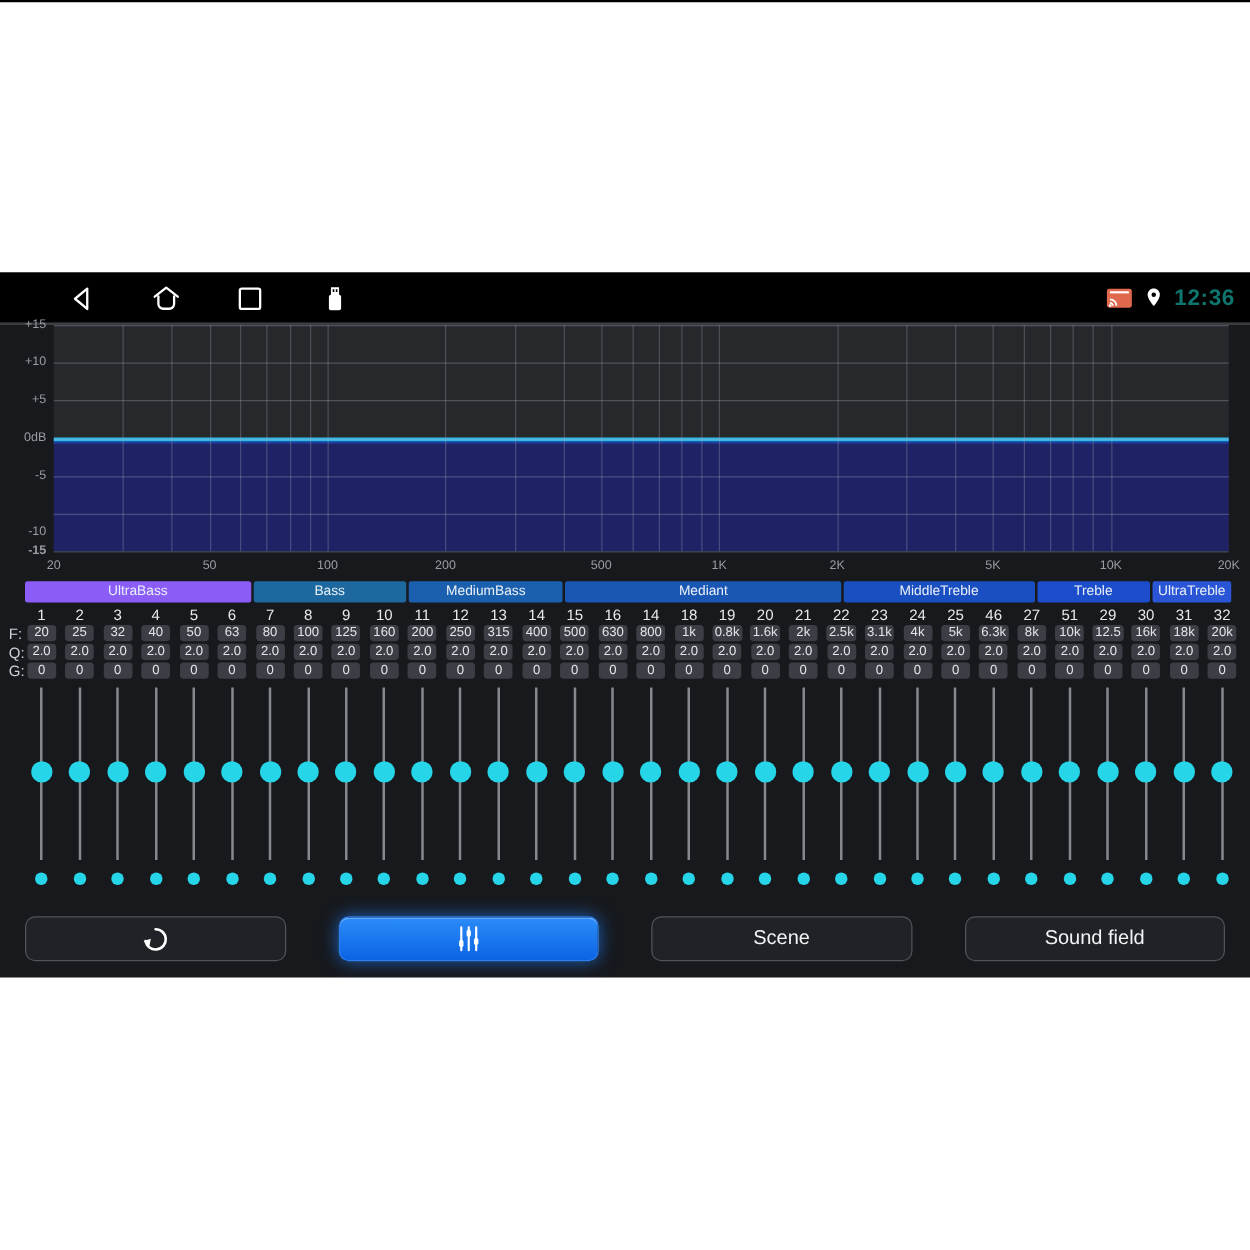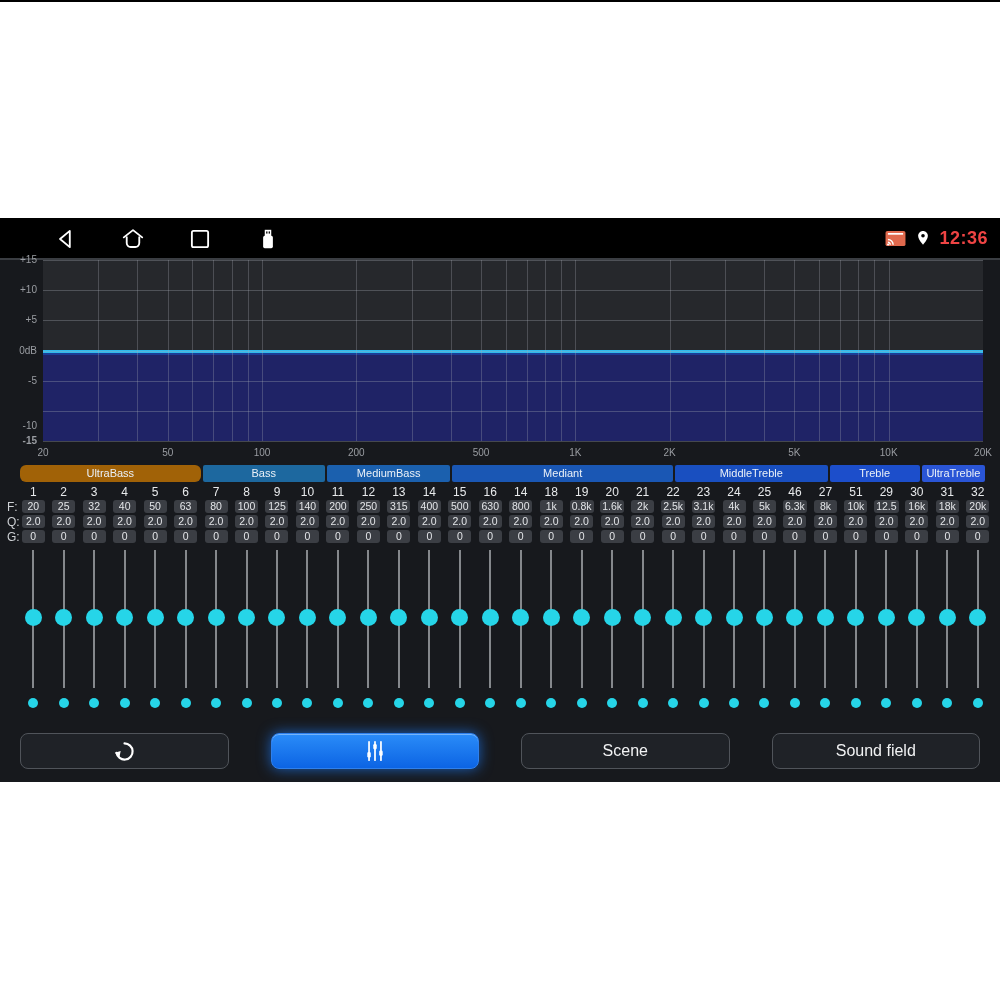--- a/index.html
+++ b/index.html
@@ -6,21 +6,21 @@
   html,body { width:1000px; height:1000px; background:#fff; overflow:hidden;
     font-family:"Liberation Sans","DejaVu Sans",sans-serif; }
   .top-edge { height:2px; background:#000; }
   .letterbox-top { height:216px; background:#fff; }
   .device { width:1000px; height:564px; background:#17191d; position:relative; }
 
   
   .statusbar { height:40px; background:#000; position:relative; }
   .nav-ico { position:absolute; top:8px; width:26px; height:26px; cursor:pointer; }
   .sb-right { position:absolute; right:12px; top:0; height:40px; display:flex; align-items:center; gap:7px; }
-  .sb-time { color:#ef4444; font-size:18px; font-weight:bold; letter-spacing:.5px; }
+  .sb-time { color:#0f766e; font-size:18px; font-weight:bold; letter-spacing:.5px; }
 
   
   .content { position:relative; height:397px; }
   .top-strip { position:absolute; left:0; top:0; right:0; height:2px; background:#3a3d42; }
 
   
   .graph { position:absolute; left:0; top:0; right:0; height:202px; }
   .plot { position:absolute; left:43px; top:2px; width:940px; height:181px;
     background:#26282c; }
   .plot-fill { position:absolute; left:0; right:0; top:50%; bottom:0; background:#1f2366; }
@@ -163,21 +163,21 @@
           <div class="xlab" style="left: 481.021px;">500</div>
           <div class="xlab" style="left: 575.344px;">1K</div>
           <div class="xlab" style="left: 669.667px;">2K</div>
           <div class="xlab" style="left: 794.355px;">5K</div>
           <div class="xlab" style="left: 888.677px;">10K</div>
           <div class="xlab" style="left: 983px;">20K</div>
         </div>
     </div>
 
     <div class="bands" id="bands">
-        <div class="band" style="background: #a16207; flex-grow: 180; flex-basis: 0px; border-radius: 6px;">UltraBass</div>
+        <div class="band" style="background: #8b5cf6; flex-grow: 180; flex-basis: 0px;">UltraBass</div>
         <div class="band" style="background: rgb(29, 104, 159); flex-grow: 122; flex-basis: 0px;">Bass</div>
         <div class="band" style="background: rgb(27, 96, 174); flex-grow: 123; flex-basis: 0px;">MediumBass</div>
         <div class="band" style="background: rgb(26, 87, 180); flex-grow: 220; flex-basis: 0px;">Mediant</div>
         <div class="band" style="background: rgb(25, 79, 192); flex-grow: 152; flex-basis: 0px;">MiddleTreble</div>
         <div class="band" style="background: rgb(28, 78, 203); flex-grow: 90; flex-basis: 0px;">Treble</div>
         <div class="band" style="background: rgb(42, 85, 214); flex-grow: 63; flex-basis: 0px;">UltraTreble</div>
       </div>
 
     <div class="grid32 row-nums" id="rowNums">
         <div class="num">1</div>
@@ -219,21 +219,21 @@
     <div class="grid32 row-f" id="rowF">
         <div class="chip">20</div>
         <div class="chip">25</div>
         <div class="chip">32</div>
         <div class="chip">40</div>
         <div class="chip">50</div>
         <div class="chip">63</div>
         <div class="chip">80</div>
         <div class="chip">100</div>
         <div class="chip">125</div>
-        <div class="chip">140</div>
+        <div class="chip">160</div>
         <div class="chip">200</div>
         <div class="chip">250</div>
         <div class="chip">315</div>
         <div class="chip">400</div>
         <div class="chip">500</div>
         <div class="chip">630</div>
         <div class="chip">800</div>
         <div class="chip">1k</div>
         <div class="chip">0.8k</div>
         <div class="chip">1.6k</div>

